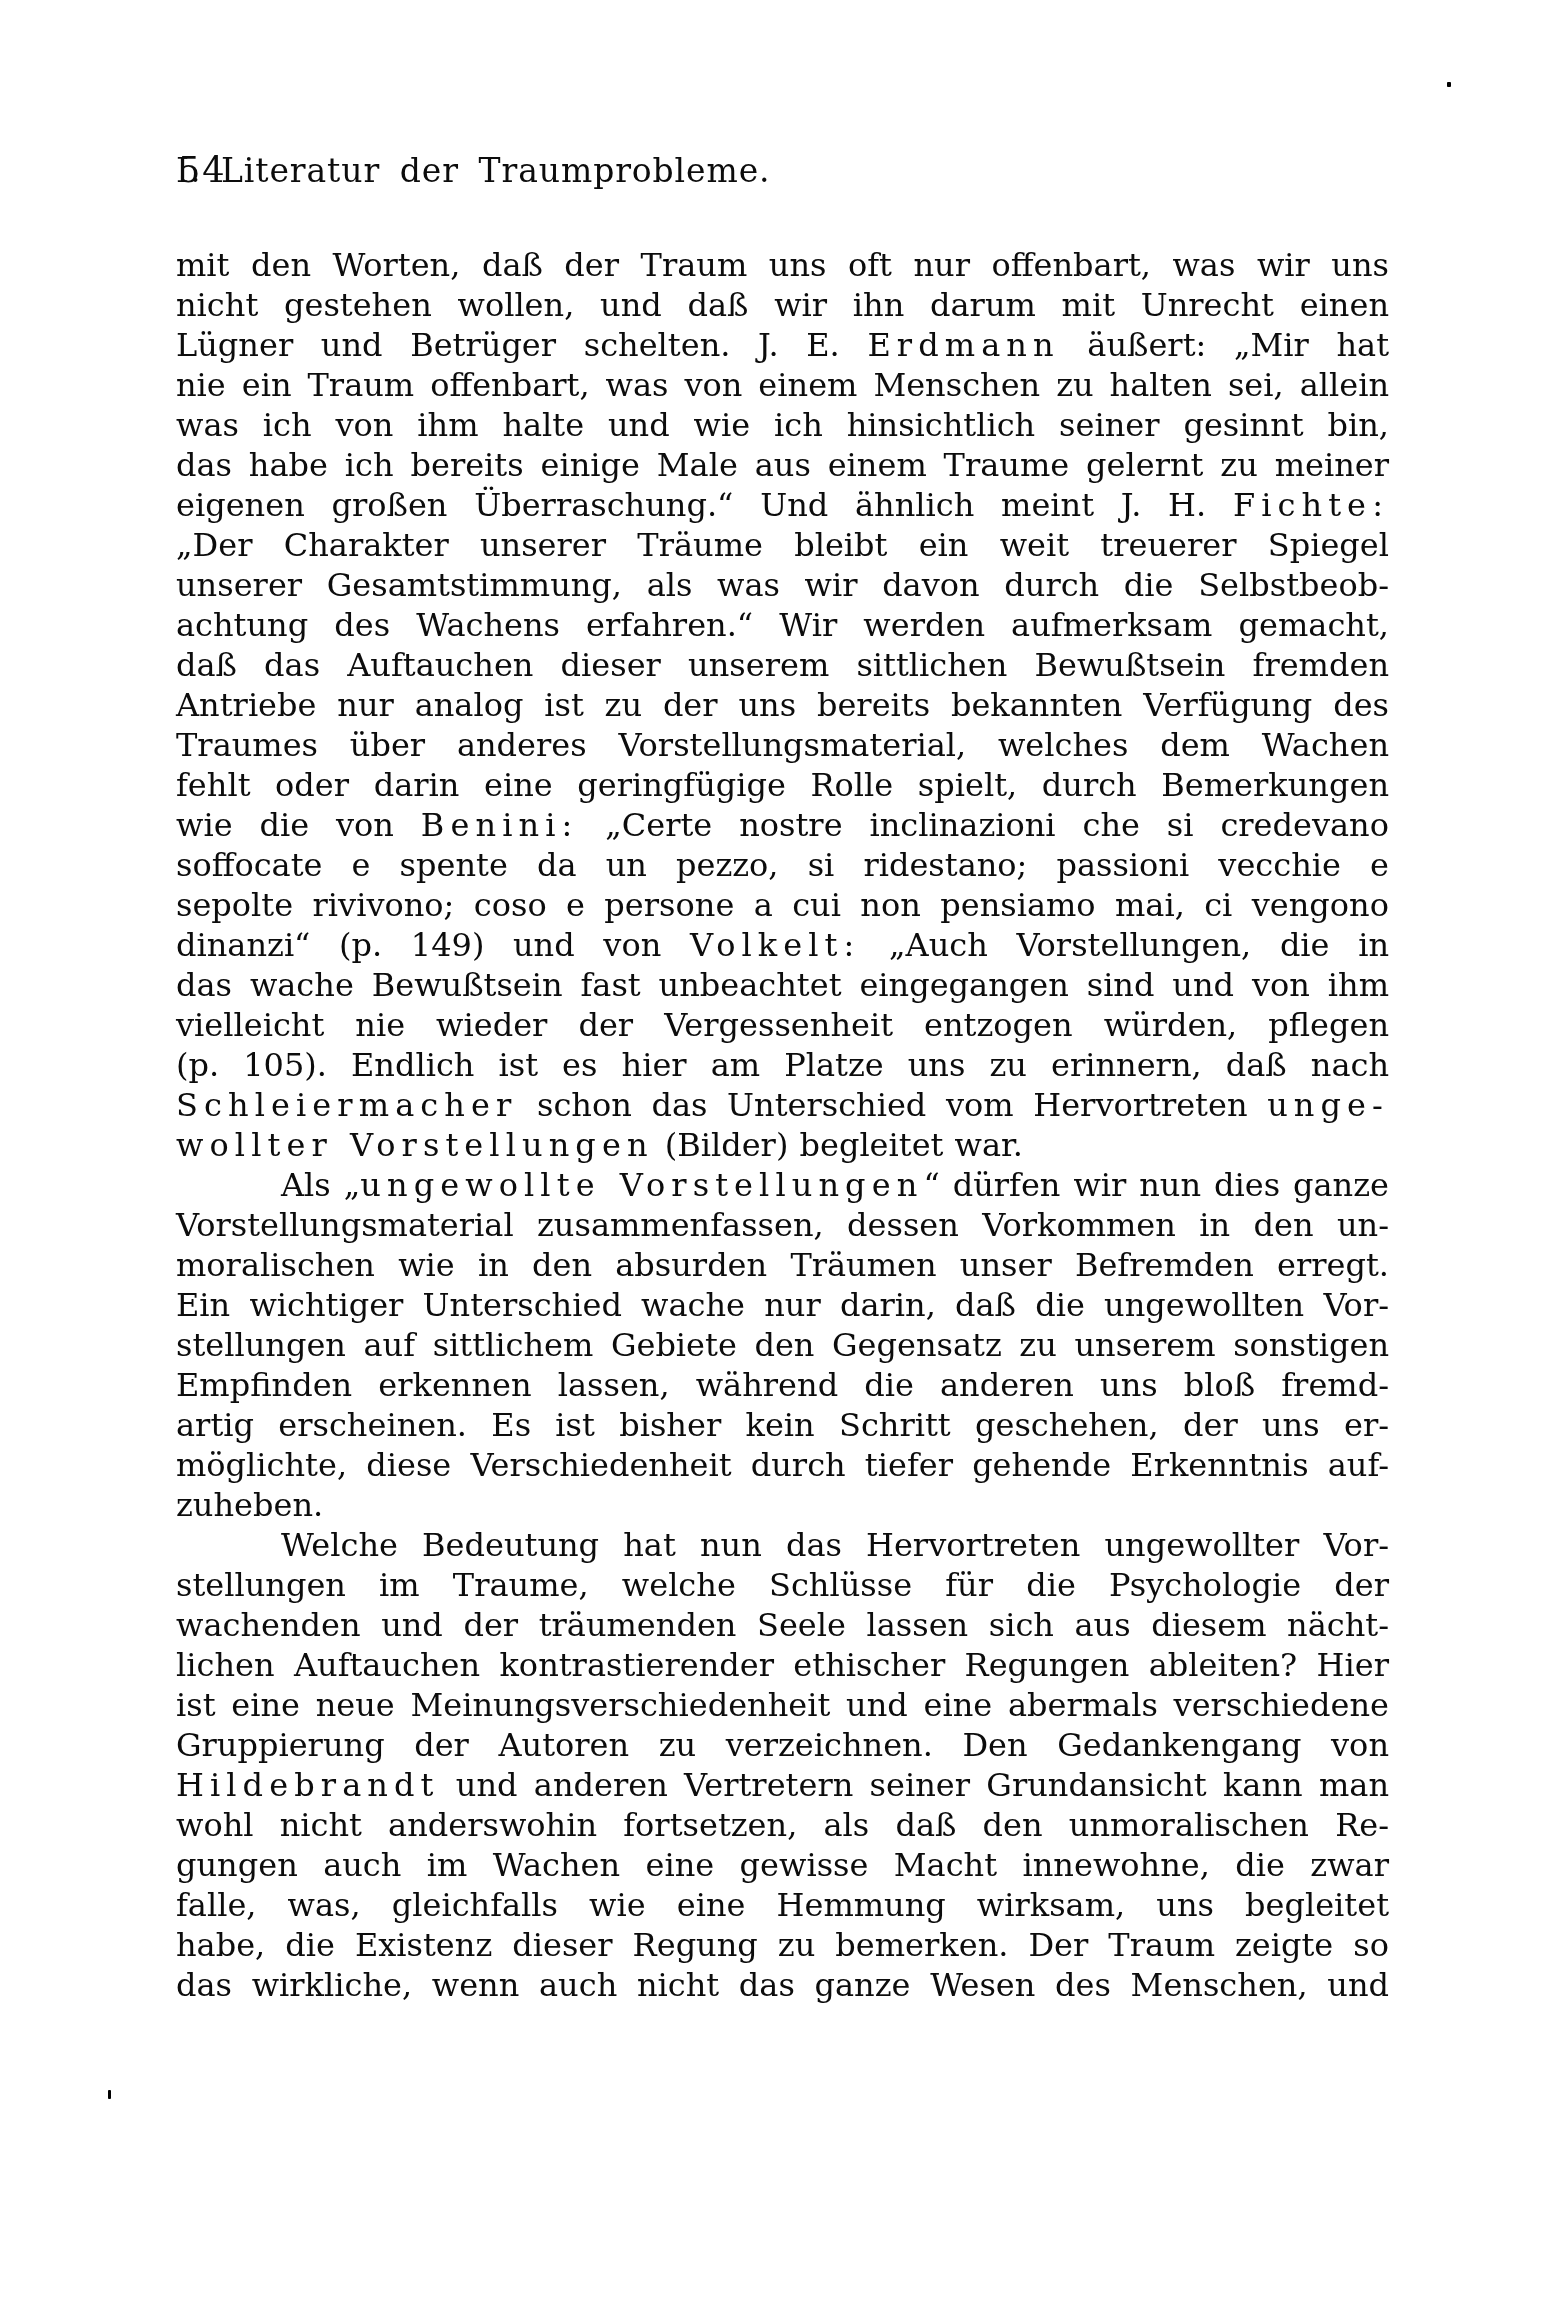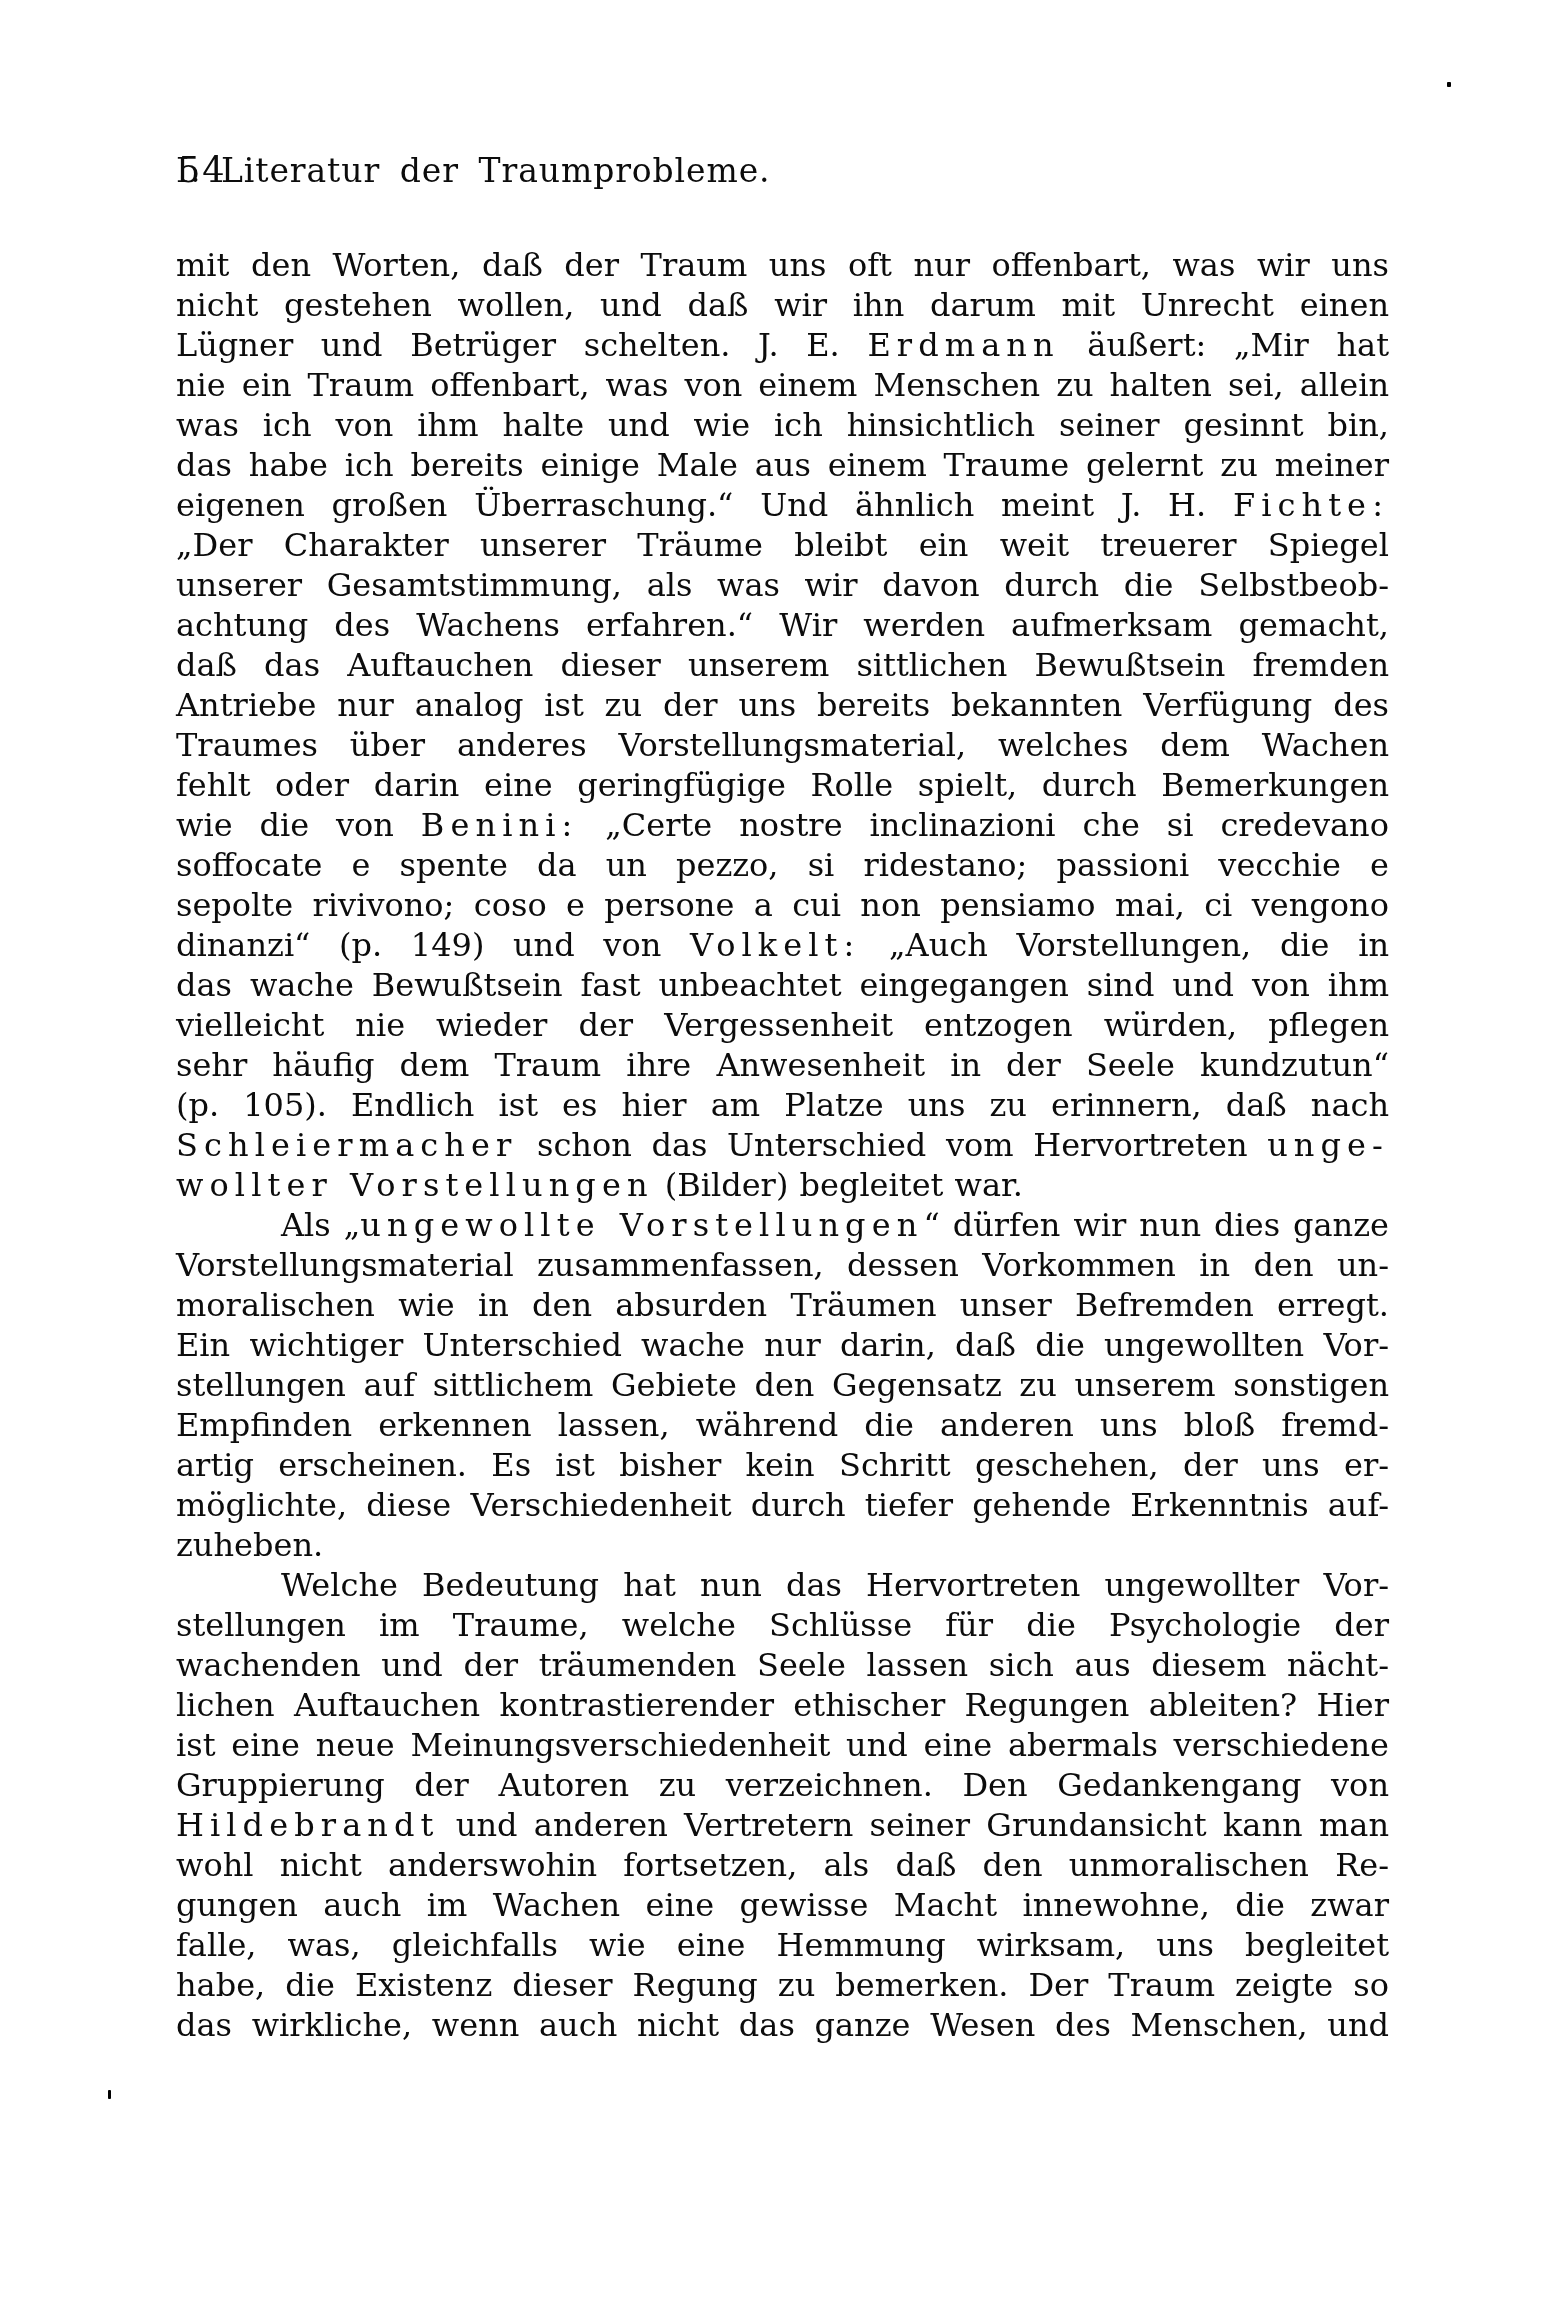--- a/index.html
+++ b/index.html
@@ -91,21 +91,20 @@
       <div class="line"><span>daß das Auftauchen dieser unserem sittlichen Bewußtsein fremden</span></div>
       <div class="line"><span>Antriebe nur analog ist zu der uns bereits bekannten Verfügung des</span></div>
       <div class="line"><span>Traumes über anderes Vorstellungsmaterial, welches dem Wachen</span></div>
       <div class="line"><span>fehlt oder darin eine geringfügige Rolle spielt, durch Bemerkungen</span></div>
       <div class="line"><span>wie die von </span><span class="sperr">Benini:</span><span> „Certe nostre inclinazioni che si credevano</span></div>
       <div class="line"><span>soffocate e spente da un pezzo, si ridestano; passioni vecchie e</span></div>
       <div class="line"><span>sepolte rivivono; coso e persone a cui non pensiamo mai, ci vengono</span></div>
       <div class="line"><span>dinanzi“ (p. 149) und von </span><span class="sperr">Volkelt:</span><span> „Auch Vorstellungen, die in</span></div>
       <div class="line"><span>das wache Bewußtsein fast unbeachtet eingegangen sind und von ihm</span></div>
       <div class="line"><span>vielleicht nie wieder der Vergessenheit entzogen würden, pflegen</span></div>
-      <div class="line"><span>sehr häufig dem Traum ihre Anwesenheit in der Seele kundzutun“</span></div>
       <div class="line"><span>(p. 105). Endlich ist es hier am Platze uns zu erinnern, daß nach</span></div>
       <div class="line"><span class="sperr">Schleiermacher</span><span> schon das Unterschied vom Hervortreten </span><span class="sperr">unge-</span></div>
       <div class="line end"><span class="sperr">wollter Vorstellungen</span><span> (Bilder) begleitet war.</span></div>
       <div class="line indent"><span>Als „</span><span class="sperr">ungewollte Vorstellungen</span><span>“ dürfen wir nun dies ganze</span></div>
       <div class="line"><span>Vorstellungsmaterial zusammenfassen, dessen Vorkommen in den un-</span></div>
       <div class="line"><span>moralischen wie in den absurden Träumen unser Befremden erregt.</span></div>
       <div class="line"><span>Ein wichtiger Unterschied wache nur darin, daß die ungewollten Vor-</span></div>
       <div class="line"><span>stellungen auf sittlichem Gebiete den Gegensatz zu unserem sonstigen</span></div>
       <div class="line"><span>Empfinden erkennen lassen, während die anderen uns bloß fremd-</span></div>
       <div class="line"><span>artig erscheinen. Es ist bisher kein Schritt geschehen, der uns er-</span></div>

